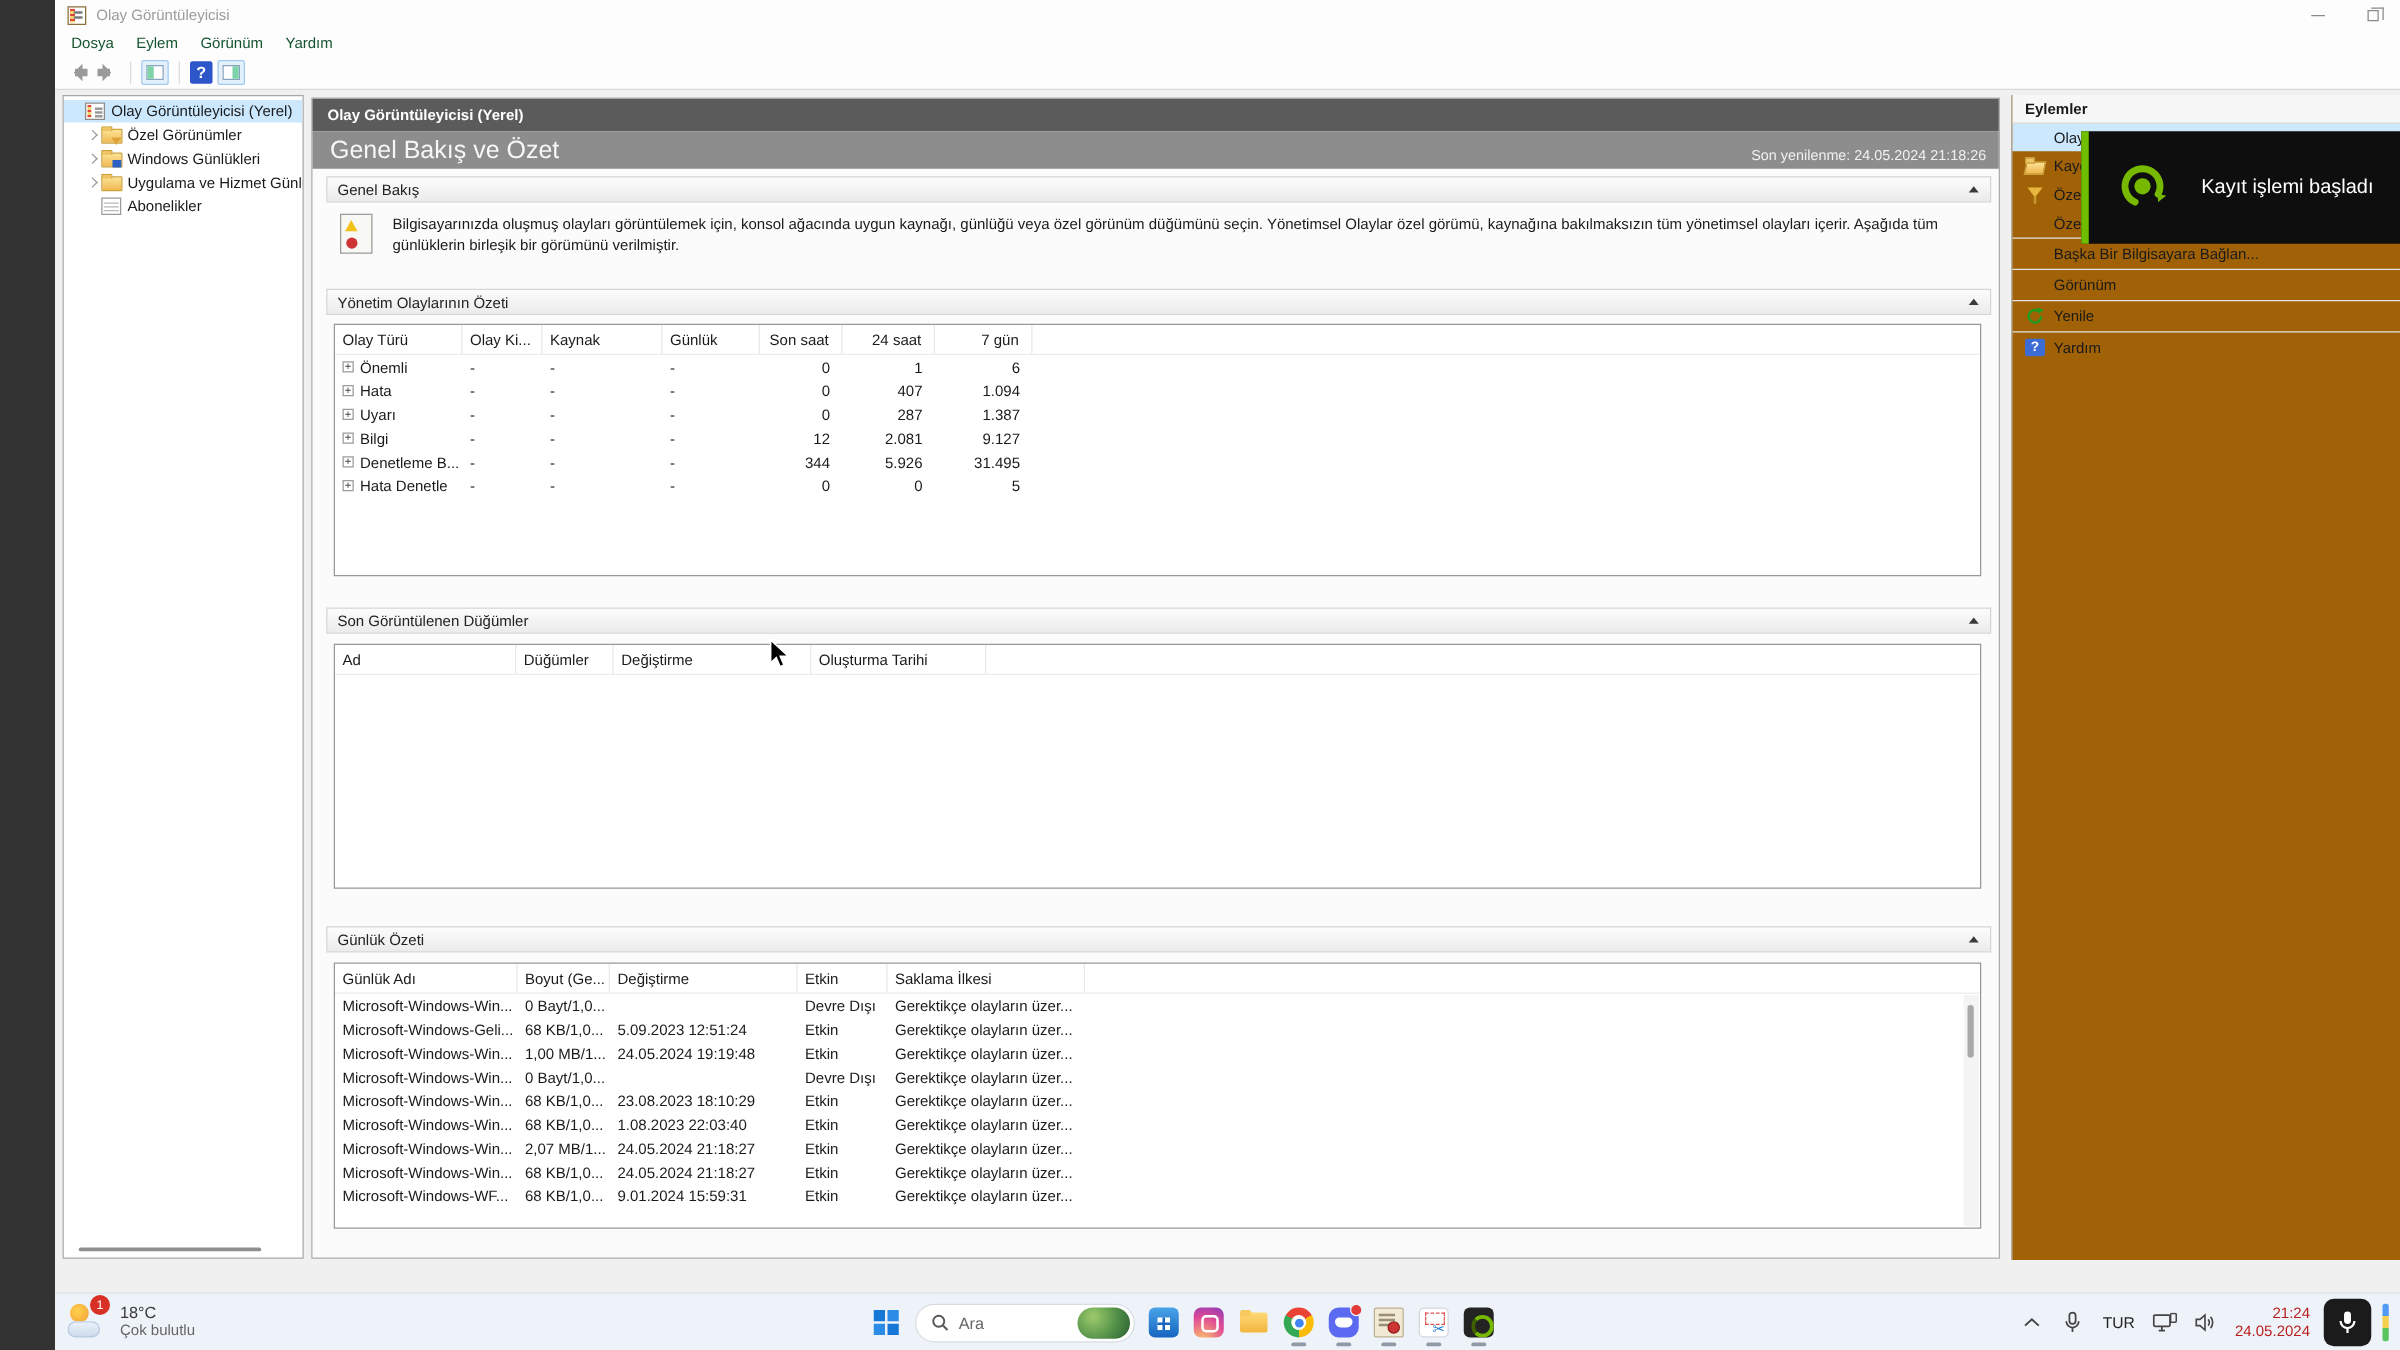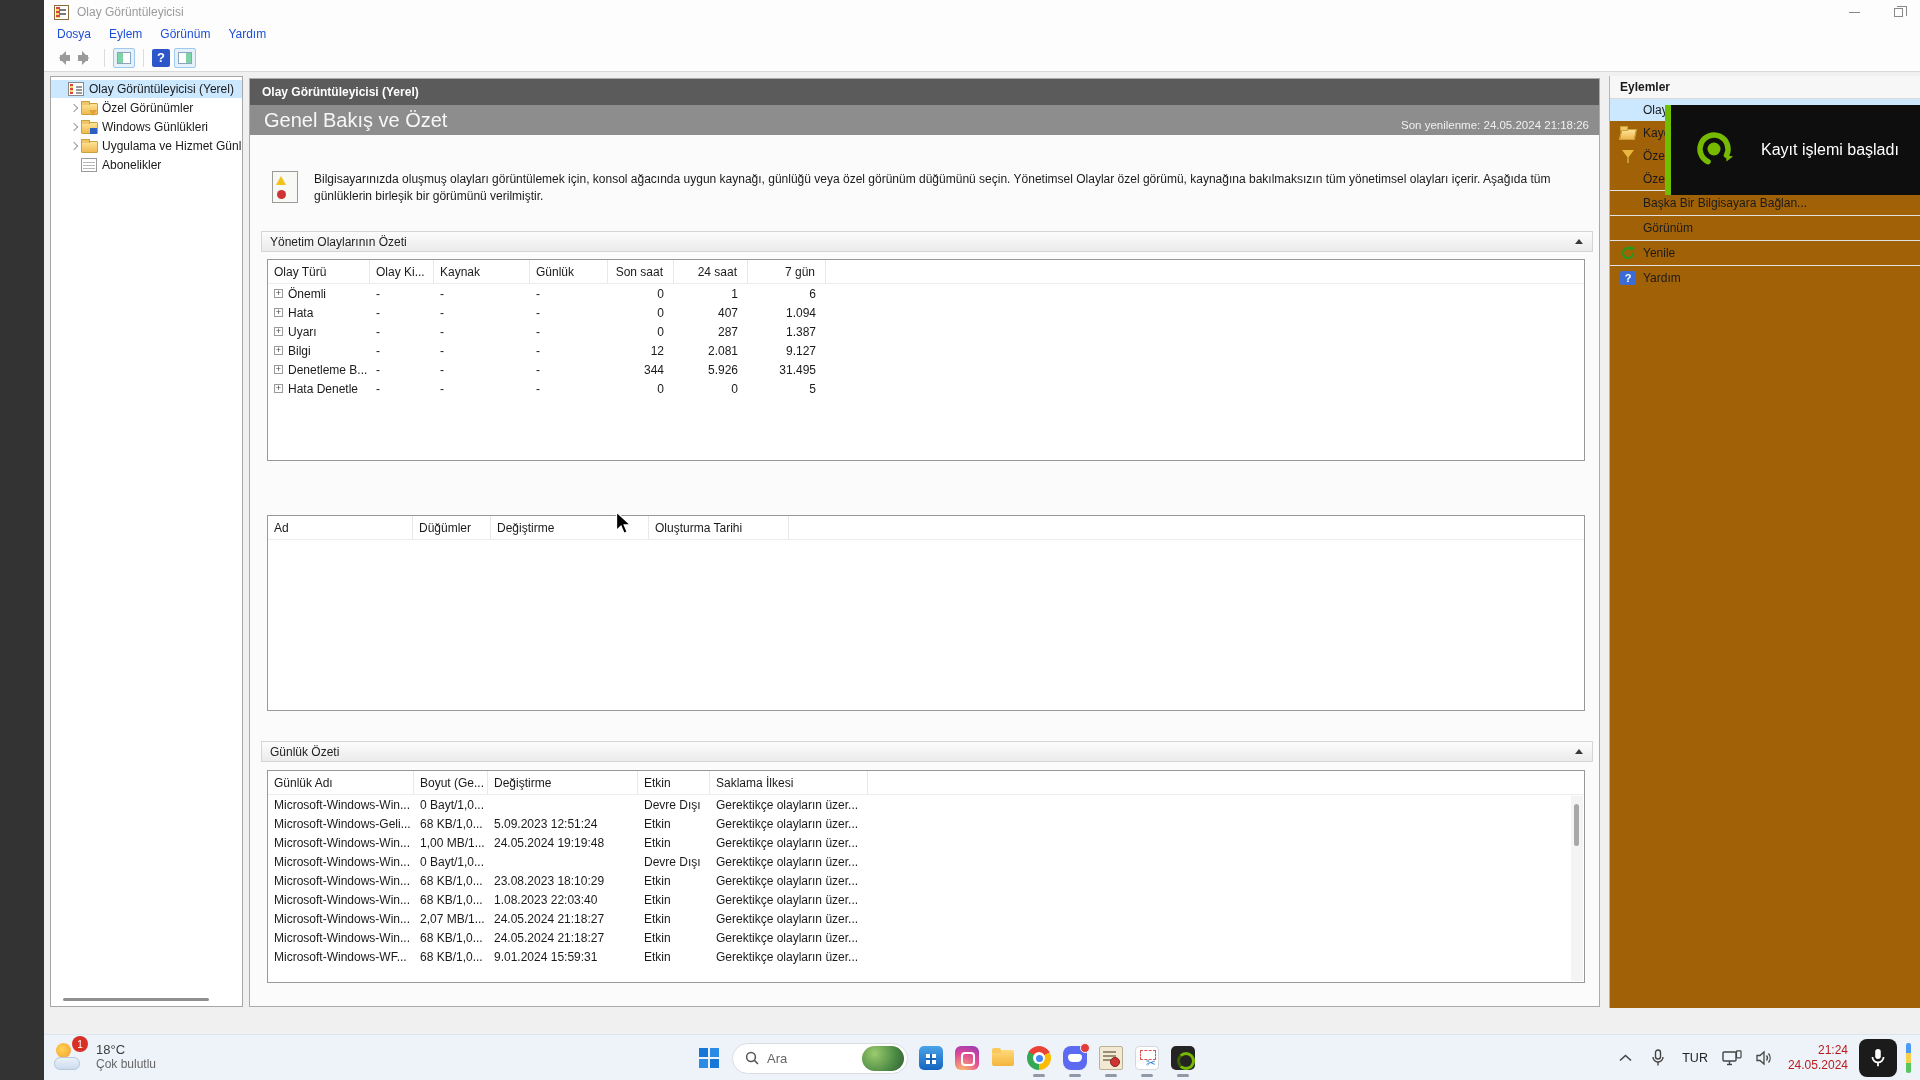--- a/index.html
+++ b/index.html
@@ -13,21 +13,21 @@
   .app-icon::after { content:""; position:absolute; right:2px; top:3px; width:7px; height:2px; background:#7a7a7a; box-shadow:0 4px #7a7a7a; }
   .title-text { color:#9b9b9b; font-size:12px; }
   .win-controls { position:absolute; right:0; top:0; height:24px; display:flex; }
   .win-btn { width:44px; height:24px; display:flex; align-items:center; justify-content:center; color:#777; }
   .glyph-min { width:11px; height:1px; background:#8a8a8a; }
   .glyph-restore { width:9px; height:9px; border:1px solid #8a8a8a; position:relative; background:#fdfdfd; }
   .glyph-restore::before { content:""; position:absolute; left:2px; top:-3px; width:9px; height:9px; border:1px solid #8a8a8a; border-left:none; border-bottom:none; }
   .glyph-close { font-size:15px; color:#8a8a8a; line-height:1; }
 
   .menubar { position:absolute; left:0; top:24px; width:1920px; height:20px; background:#fdfdfd; display:flex; align-items:center; padding-left:4px; }
-  .menu-item { padding:2px 9px; font-size:12px; color:#1d4ed8; }
+  .menu-item { padding:2px 9px; font-size:12px; color:#14532d; }
 
   .toolbar { position:absolute; left:0; top:44px; width:1920px; height:28px; background:#fdfdfd; border-bottom:1px solid #d9d9d9; display:flex; align-items:center; padding-left:8px; gap:4px; }
   .tb-sep { width:1px; height:18px; background:#dcdcdc; margin:0 4px; }
   .arrow-ic { width:20px; height:14px; position:relative; }
   .arrow-ic::before { content:""; position:absolute; top:4px; width:10px; height:6px; background:#9a9a9a; }
   .arrow-ic::after { content:""; position:absolute; top:0; width:0; height:0; border:7px solid transparent; }
   .arrow-back::before { left:8px; } .arrow-back::after { left:0; border-right-color:#9a9a9a; }
   .arrow-fwd::before { left:2px; } .arrow-fwd::after { right:0; border-left-color:#9a9a9a; }
   .tool-btn { width:22px; height:20px; border:1px solid #9fc9ef; background:#e4f1fb; border-radius:2px; position:relative; }
   .tool-btn::before { content:""; position:absolute; left:3px; top:3px; right:3px; bottom:3px; background:#fff; border:1px solid #8aa4bf; }
@@ -224,20 +224,24 @@
     <div class="hscroll-thumb"></div>
   </div>
 
   <div class="center">
     <div class="bar-breadcrumb">Olay Görüntüleyicisi (Yerel)</div>
     <div class="bar-pagetitle">
       <span class="pagetitle-text">Genel Bakış ve Özet</span>
       <span class="refresh-text">Son yenilenme: 24.05.2024 21:18:26</span>
     </div>
 
+    <div class="section-bar" style="top:62px;">
+      <span>Genel Bakış</span>
+      <div class="section-caret"></div>
+    </div>
     <div class="overview-body">
       <div class="overview-icon"></div>
       <div class="overview-text">Bilgisayarınızda oluşmuş olayları görüntülemek için, konsol ağacında uygun kaynağı, günlüğü veya özel görünüm düğümünü seçin. Yönetimsel Olaylar özel görümü, kaynağına bakılmaksızın tüm yönetimsel olayları içerir. Aşağıda tüm günlüklerin birleşik bir görümünü verilmiştir.</div>
     </div>
 
     <div class="section-bar" style="top:152px;gap:48px;">
       <span>Yönetim Olaylarının Özeti</span>
       <div class="section-caret"></div>
     </div>
     <div class="data-box" style="top:180px; height:202px;">
@@ -389,20 +393,24 @@
           </div>
           <div class="cell r" style="width: 74px;">
             <span>0</span>
           </div>
           <div class="cell r" style="width: 78px;">
             <span>5</span>
           </div>
         </div>
       </div>
 
+    <div class="section-bar" style="top:407px;">
+      <span>Son Görüntülenen Düğümler</span>
+      <div class="section-caret"></div>
+    </div>
     <div class="data-box" style="top:436px; height:196px;">
         <div class="thead">
           <div class="hcell" style="width: 145px;">Ad</div>
           <div class="hcell" style="width: 78px;">Düğümler</div>
           <div class="hcell" style="width: 158px;">Değiştirme</div>
           <div class="hcell" style="width: 140px;">Oluşturma Tarihi</div>
         </div>
       </div>
 
     <div class="section-bar" style="top:662px;">

